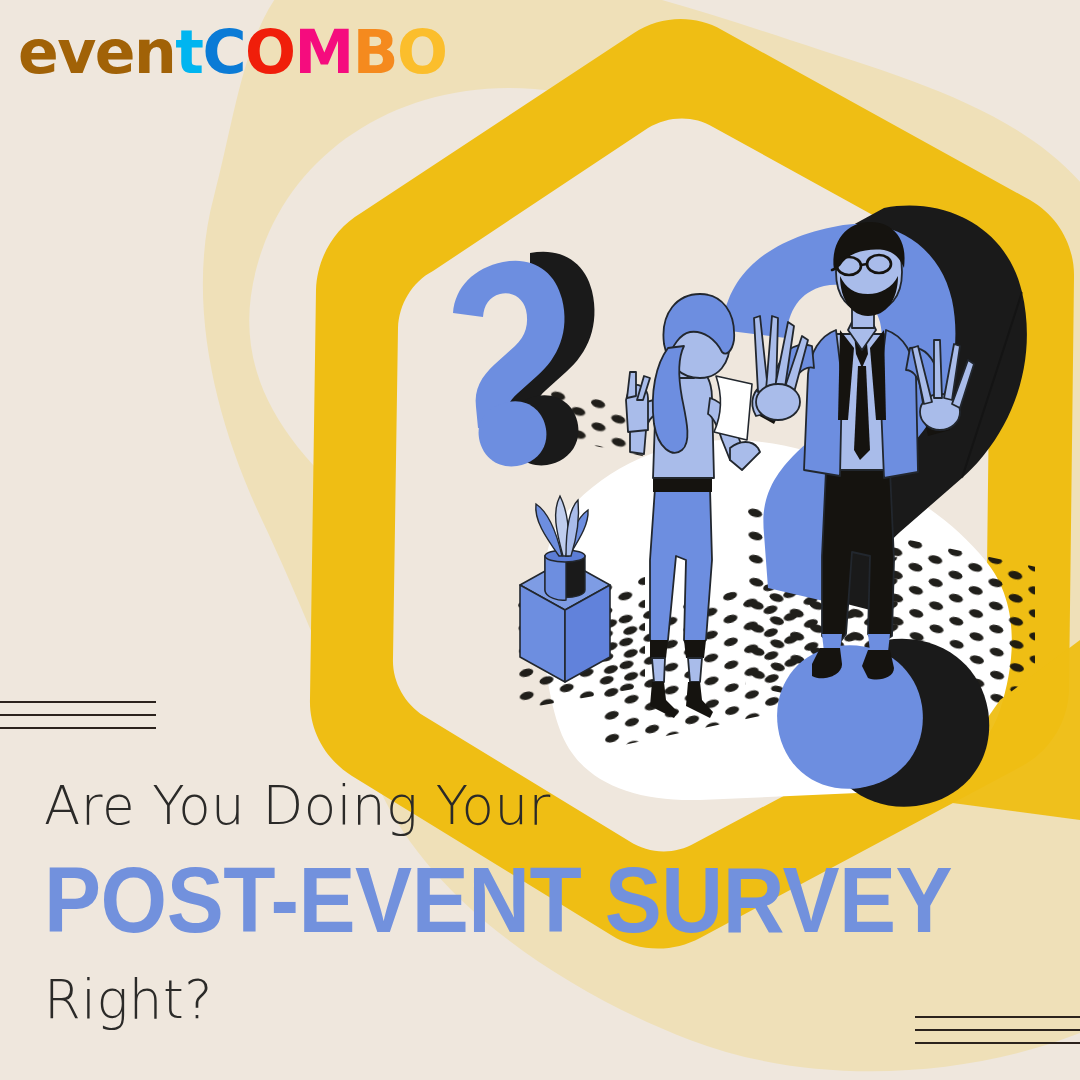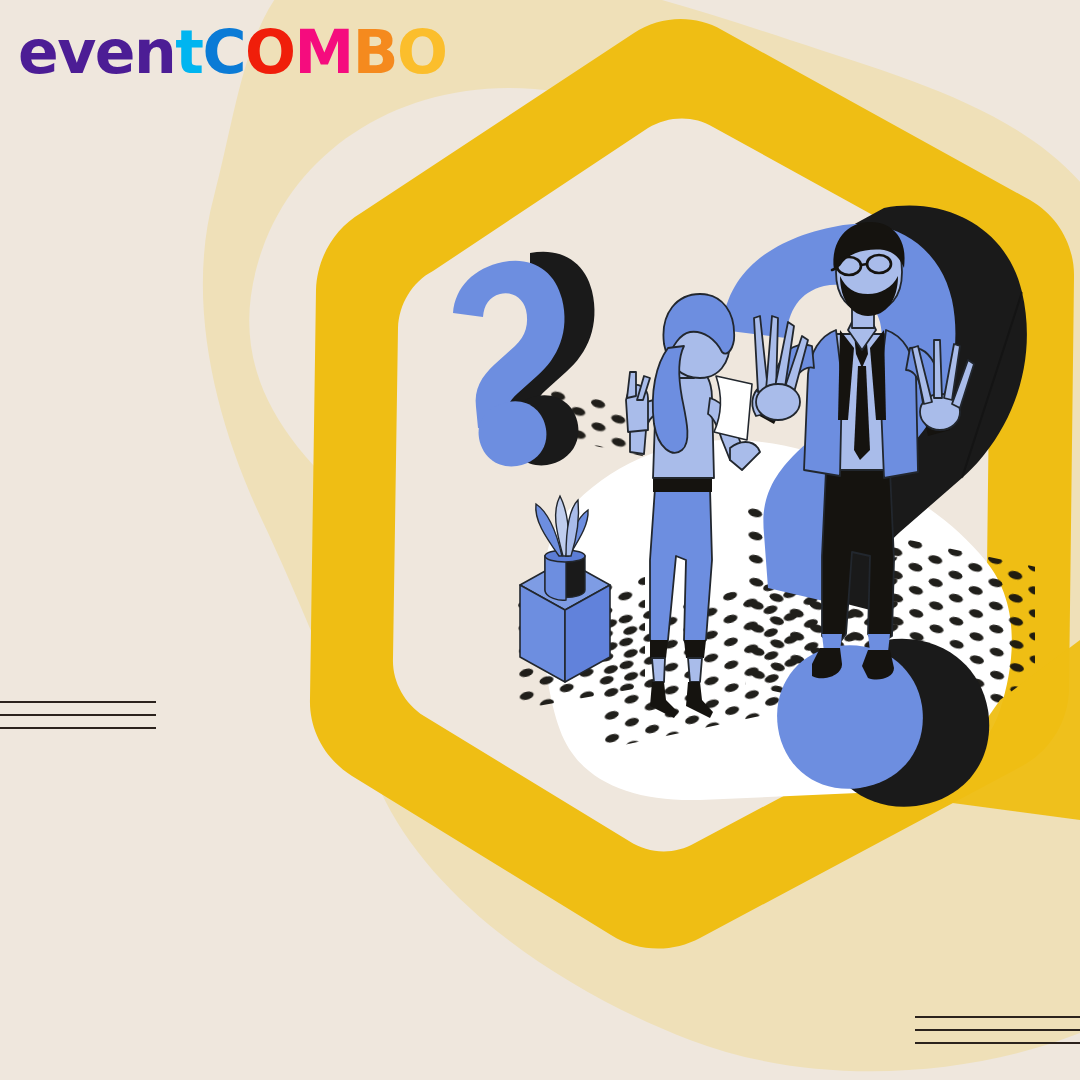--- a/index.html
+++ b/index.html
@@ -364,29 +364,34 @@
           <ellipse cx="879" cy="264" rx="12" ry="9" fill="none" stroke="#15130F" stroke-width="2.6"></ellipse>
           <path d="M861 265 L867 264" stroke="#15130F" stroke-width="2.6"></path>
           <path d="M837 268 L832 270" stroke="#15130F" stroke-width="2.6"></path>
         </g>
 
       </g>
     </svg>
   </div>
 
   <div class="logo">
-    <span class="lw lower" style="color:#4c1d95">even</span>
+    <span class="lw lower" style="color:#a16207">even</span>
     <span class="lw lower" style="color:#00B5F0">t</span>
     <span class="lw upper" style="color:#0B7BD6">C</span>
     <span class="lw upper" style="color:#F01E0A">O</span>
     <span class="lw upper" style="color:#F50C7E">M</span>
     <span class="lw upper" style="color:#F58A1E">B</span>
     <span class="lw upper" style="color:#FBBE2C">O</span>
   </div>
 
+  <div class="headline">
+    <div class="hl-top">Are You Doing Your</div>
+    <div class="hl-main">POST-EVENT SURVEY</div>
+    <div class="hl-bottom">Right?</div>
+  </div>
 
   <div class="deco deco-left">
     <div class="ln"></div>
     <div class="ln"></div>
     <div class="ln"></div>
   </div>
   <div class="deco deco-right">
     <div class="ln"></div>
     <div class="ln"></div>
     <div class="ln"></div>

